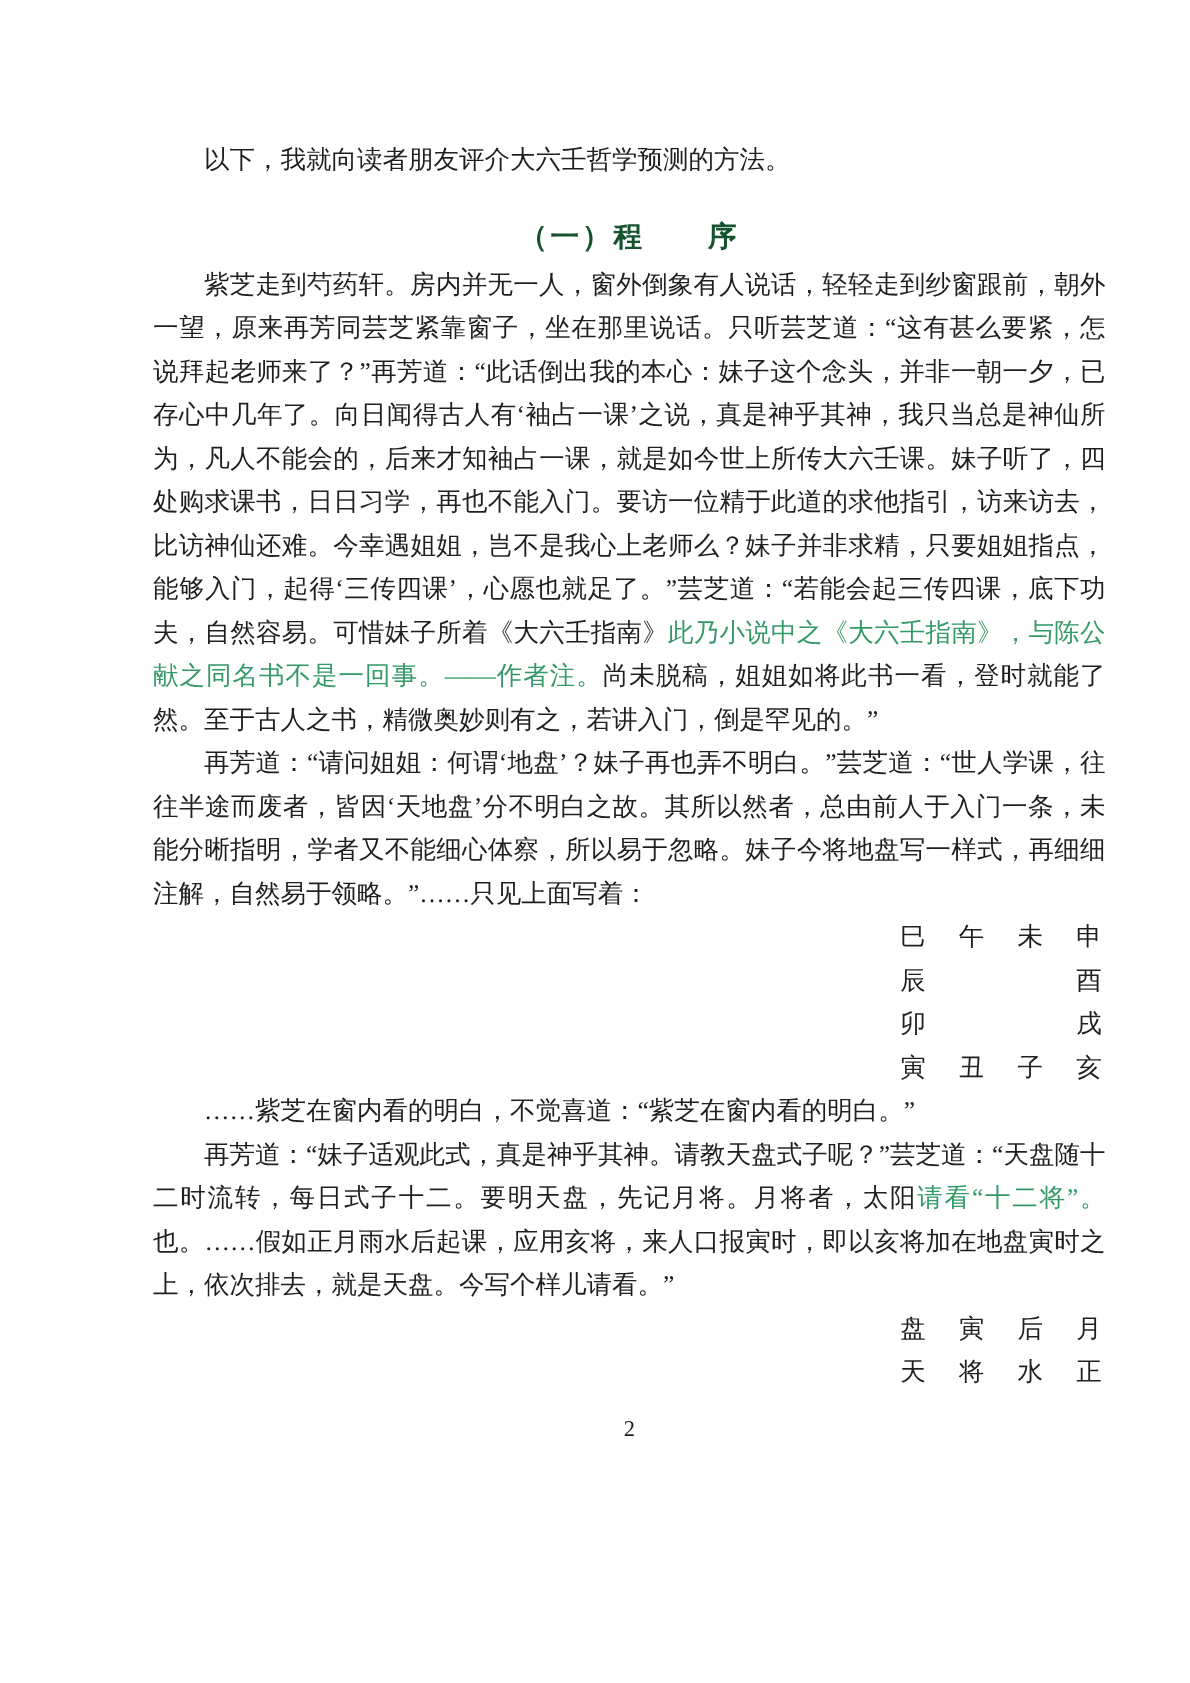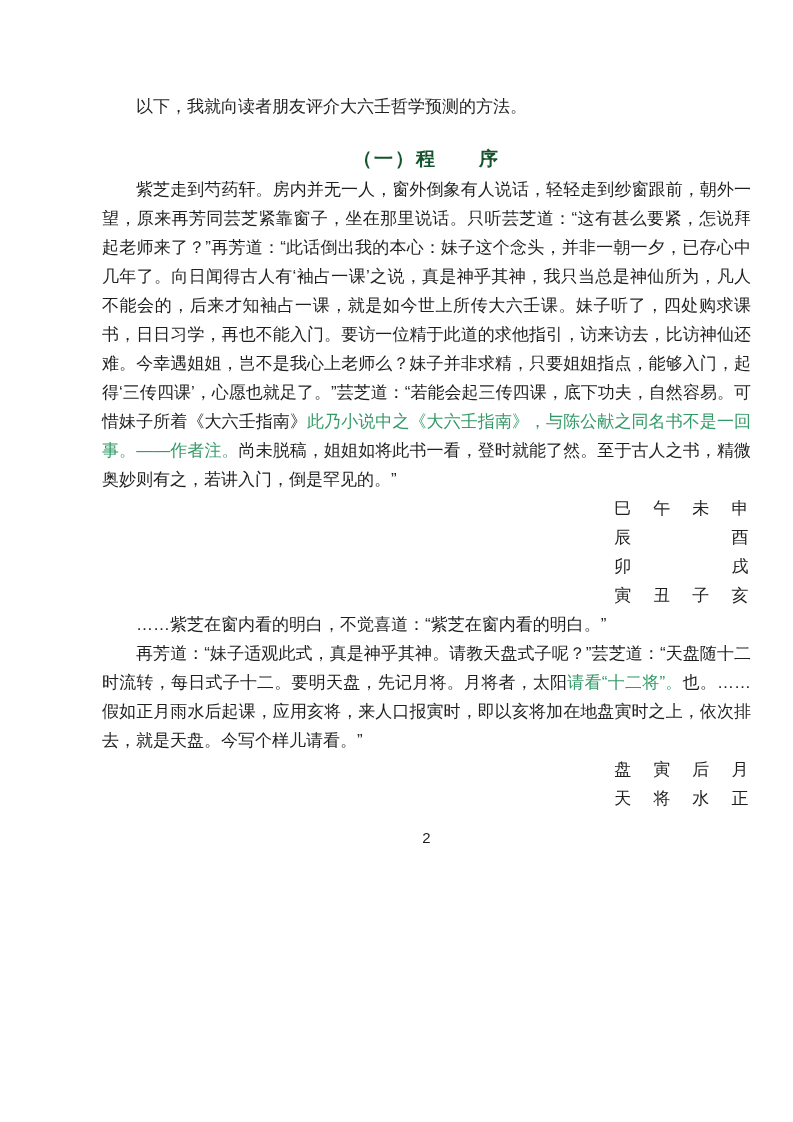--- a/index.html
+++ b/index.html
@@ -6,22 +6,22 @@
     margin: 0;
     padding: 0;
     background: #ffffff;
   }
   .page {
     position: relative;
     width: 793px;
     height: 1122px;
     box-sizing: border-box;
     background: #ffffff;
-    padding: 92px 42px 30px 102px;
-    font-family: Liberation Sans, sans-serif;
+    padding: 92px 56px 30px 102px;
+    font-family: Liberation Serif, serif;
     color: #1f1f1f;
     overflow: hidden;
   }
   .para {
     margin: 0;
     font-size: 17px;
     line-height: 29px;
     text-align: justify;
     text-indent: 2em;
     word-break: break-all;
@@ -60,20 +60,21 @@
 
 <div class="page">
 
   <p class="para"><span>以下，我就向读者朋友评介大六壬哲学预测的方法。</span></p>
 
   <h2 class="section-heading">（一）程　　序</h2>
 
 
   <p class="para"><span>紫芝走到芍药轩。房内并无一人，窗外倒象有人说话，轻轻走到纱窗跟前，朝外一望，原来再芳同芸芝紧靠窗子，坐在那里说话。只听芸芝道：“这有甚么要紧，怎说拜起老师来了？”再芳道：“此话倒出我的本心：妹子这个念头，并非一朝一夕，已存心中几年了。向日闻得古人有‘袖占一课’之说，真是神乎其神，我只当总是神仙所为，凡人不能会的，后来才知袖占一课，就是如今世上所传大六壬课。妹子听了，四处购求课书，日日习学，再也不能入门。要访一位精于此道的求他指引，访来访去，比访神仙还难。今幸遇姐姐，岂不是我心上老师么？妹子并非求精，只要姐姐指点，能够入门，起得‘三传四课’，心愿也就足了。”芸芝道：“若能会起三传四课，底下功夫，自然容易。可惜妹子所着《大六壬指南》</span><span class="note-green">此乃小说中之《大六壬指南》，与陈公献之同名书不是一回事。——作者注。</span><span>尚未脱稿，姐姐如将此书一看，登时就能了然。至于古人之书，精微奥妙则有之，若讲入门，倒是罕见的。”</span></p>
 
+  <p class="para"><span>再芳道：“请问姐姐：何谓‘地盘’？妹子再也弄不明白。”芸芝道：“世人学课，往往半途而废者，皆因‘天地盘’分不明白之故。其所以然者，总由前人于入门一条，未能分晰指明，学者又不能细心体察，所以易于忽略。妹子今将地盘写一样式，再细细注解，自然易于领略。”……只见上面写着：</span></p>
 
   <div class="diagram">
     <div class="diagram-line">巳　午　未　申</div>
     <div class="diagram-line">辰　　　　　酉</div>
     <div class="diagram-line">卯　　　　　戌</div>
     <div class="diagram-line">寅　丑　子　亥</div>
   </div>
 
   <p class="para"><span>……紫芝在窗内看的明白，不觉喜道：“紫芝在窗内看的明白。”</span></p>
 

